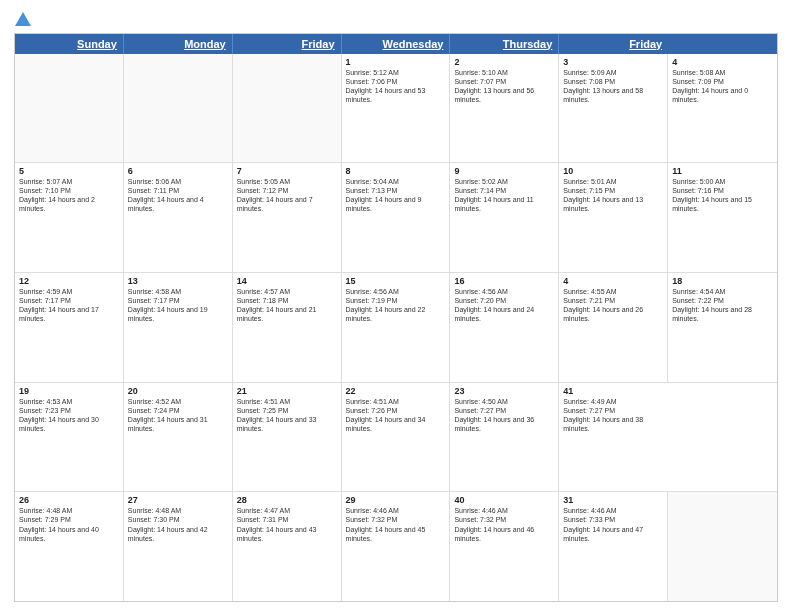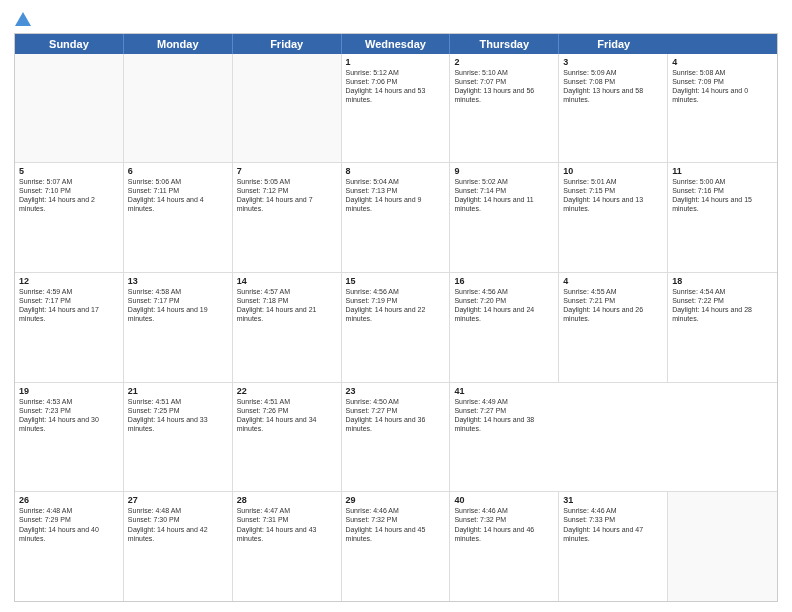--- a/index.html
+++ b/index.html
@@ -47,23 +47,24 @@
     }
     .cal-header {
       display: grid;
       grid-template-columns: repeat(7, 1fr);
       background: #3366aa;
     }
     .cal-header-cell {
       color: #fff;
       font-size: 11px;
       font-weight: bold;
-      text-align: center;
+      text-align: right;
       padding: 4px 6px;
       border-right: 1px solid #5588cc;
+      text-decoration: underline;
     }
     .cal-header-cell:last-child { border-right: none; }
     .cal-body {
       flex: 1;
       display: flex;
       flex-direction: column;
     }
     .cal-row {
       display: grid;
       grid-template-columns: repeat(7, 1fr);
@@ -246,20 +247,26 @@
           </div>
         </div>
         <div class="cal-row">
           <div class="cal-cell">
             <div class="day-num">19</div>
             <div class="day-info" style="white-space: pre-line;">Sunrise: 4:53 AM
 Sunset: 7:23 PM
 Daylight: 14 hours and 30 minutes.</div>
           </div>
           <div class="cal-cell">
+            <div class="day-num">20</div>
+            <div class="day-info" style="white-space: pre-line;">Sunrise: 4:52 AM
+Sunset: 7:24 PM
+Daylight: 14 hours and 31 minutes.</div>
+          </div>
+          <div class="cal-cell">
             <div class="day-num">21</div>
             <div class="day-info" style="white-space: pre-line;">Sunrise: 4:51 AM
 Sunset: 7:25 PM
 Daylight: 14 hours and 33 minutes.</div>
           </div>
           <div class="cal-cell">
             <div class="day-num">22</div>
             <div class="day-info" style="white-space: pre-line;">Sunrise: 4:51 AM
 Sunset: 7:26 PM
 Daylight: 14 hours and 34 minutes.</div>

